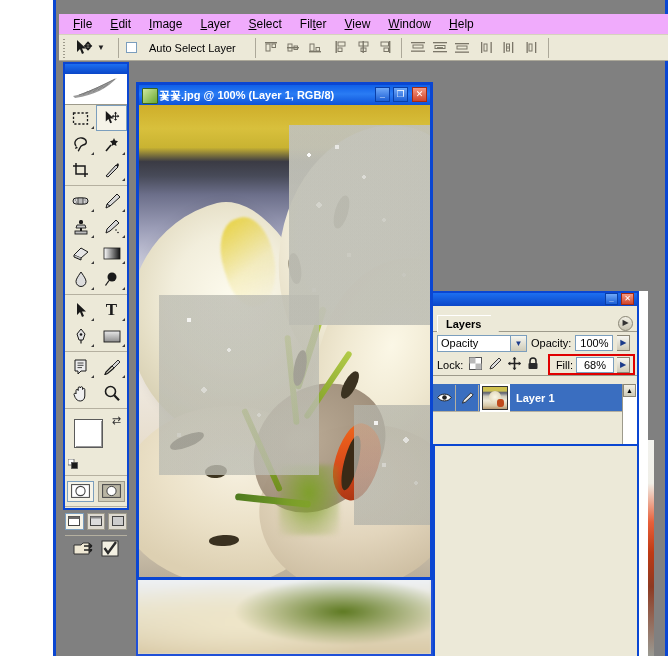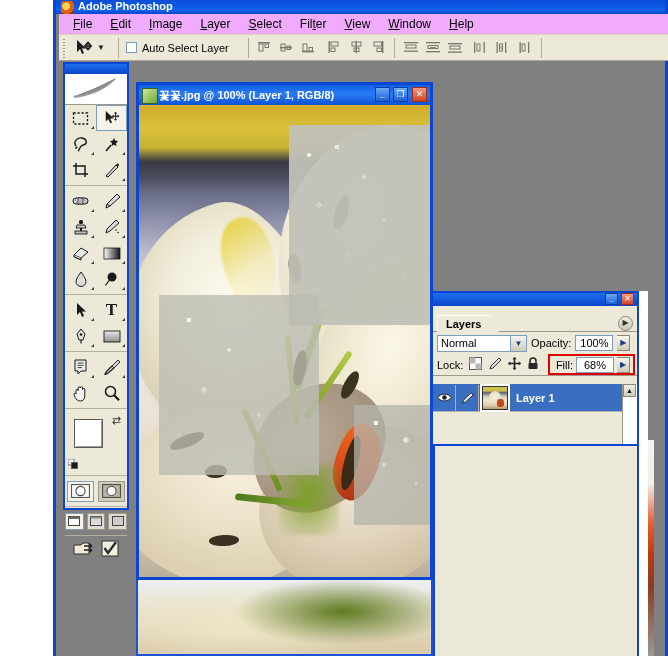--- a/index.html
+++ b/index.html
@@ -43,21 +43,21 @@
   #optionsbar{
     position:absolute;left:3px;top:35px;width:609px;height:26px;
     background:#ece9d8;border-bottom:1px solid #aca899;
     box-sizing:border-box;display:flex;align-items:center;
   }
   .grip{width:7px;height:22px;margin:0 4px 0 2px;
     background-image:repeating-linear-gradient(to bottom,#9d9a8b 0 1px,transparent 1px 3px);
     background-size:2px 3px;background-repeat:repeat-y;background-position:2px 2px;}
   .opt-tool{display:flex;align-items:center;gap:3px;padding:0 6px 0 2px;}
   .opt-sep{width:1px;height:20px;background:#aca899;margin:0 7px;}
-  .cb-row{display:flex;align-items:center;gap:5px;margin-right:12px;font-size:11px;color:#000;}
+  .cb-row{display:flex;align-items:center;gap:12px;margin-right:12px;font-size:11px;color:#000;}
   .cbox{width:11px;height:11px;background:#fff;border:1px solid #7b9ebd;box-sizing:border-box;}
   .align-grp{display:flex;align-items:center;gap:5px;}
   .align-btn{width:17px;height:16px;position:relative;}
 
   
   #toolbox{
     position:absolute;left:60px;top:62px;width:66px;height:448px;
     background:#ece9d8;border:2px solid #0a46d2;box-sizing:border-box;
   }
   #tb-title{height:10px;background:linear-gradient(to bottom,#1d6ff0,#0a46c8);}
@@ -164,24 +164,20 @@
 </style>
 </head>
 <body>
 
 <div id="screen">
 
   <div id="greystrip"></div>
 
   <div id="app">
 
-    <div id="app-title">
-      <span id="app-title-icon"></span>
-      <span>Adobe Photoshop</span>
-    </div>
 
     <div id="menubar">
       <div class="menu-item"><span>F</span>ile</div>
       <div class="menu-item"><span>E</span>dit</div>
       <div class="menu-item"><span>I</span>mage</div>
       <div class="menu-item"><span>L</span>ayer</div>
       <div class="menu-item"><span>S</span>elect</div>
       <div class="menu-item">Fil<span>t</span>er</div>
       <div class="menu-item"><span>V</span>iew</div>
       <div class="menu-item"><span>W</span>indow</div>
@@ -690,21 +686,21 @@
 
       <div id="lp-tabs">
         <div id="lp-tab">
           <span>Layers</span>
         </div>
         <div id="lp-arrow">▶</div>
       </div>
 
       <div id="lp-blend">
         <div id="blend-sel">
-          <span>Normal</span>
+          <span>Opacity</span>
           <span id="blend-caret">▼</span>
         </div>
         <span class="lbl">Opacity:</span>
         <span class="numfield">100%</span>
         <span class="spin">▶</span>
       </div>
 
       <div id="lp-lock">
         <span class="lbl">Lock:</span>
         <span>

